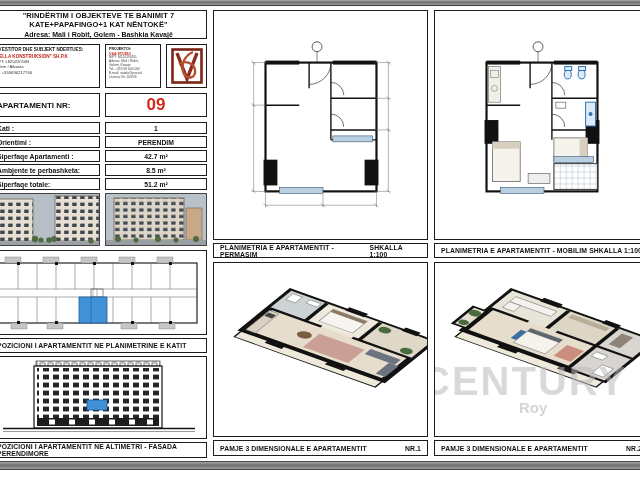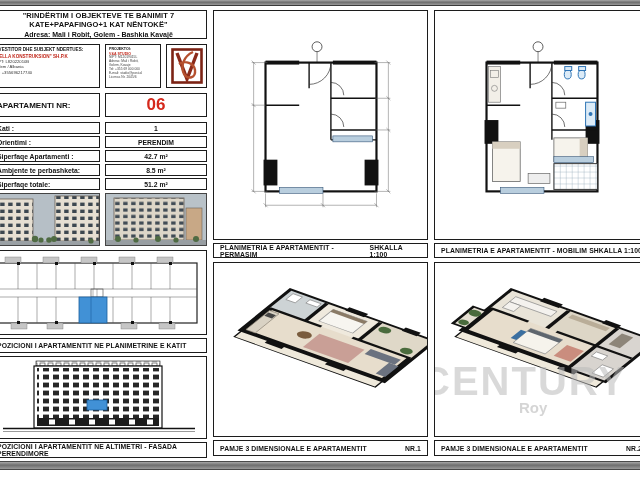--- a/index.html
+++ b/index.html
@@ -68,21 +68,21 @@
       <rect x="1.5" y="1.5" width="29" height="33" fill="#fff" stroke="#7c2315" stroke-width="2.6"></rect>
       <path d="M6,5 L16,31 L26,5" fill="none" stroke="#8a2a1a" stroke-width="3.4"></path>
       <path d="M22,4 C13,8 9,18 13,26 C17,32 25,30 24,22 C23,15 14,12 8,16" fill="none" stroke="#b5502e" stroke-width="2.4"></path>
     </svg>
   </div>
 
   <div class="abs box apt-label" style="left:-10px;top:93px;width:110px;height:24px;">
     <span>APARTAMENTI NR:</span>
   </div>
   <div class="abs box apt-num" style="left:105px;top:93px;width:102px;height:24px;">
-    <span>06</span>
+    <span>09</span>
   </div>
 
   <div class="abs box row-label" style="left:-10px;top:122px;width:110px;height:12px;">
       <span>Kati :</span>
     </div>
   <div class="abs box row-value" style="left:105px;top:122px;width:102px;height:12px;">
       <span>1</span>
     </div>
   <div class="abs box row-label" style="left:-10px;top:136px;width:110px;height:12px;">
       <span>Orientimi :</span>

